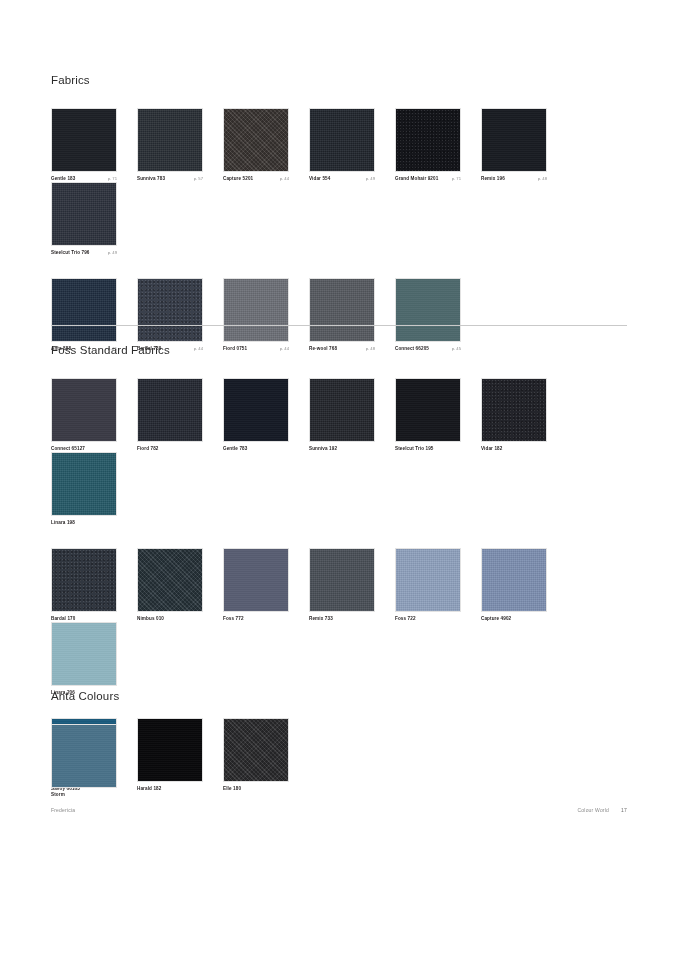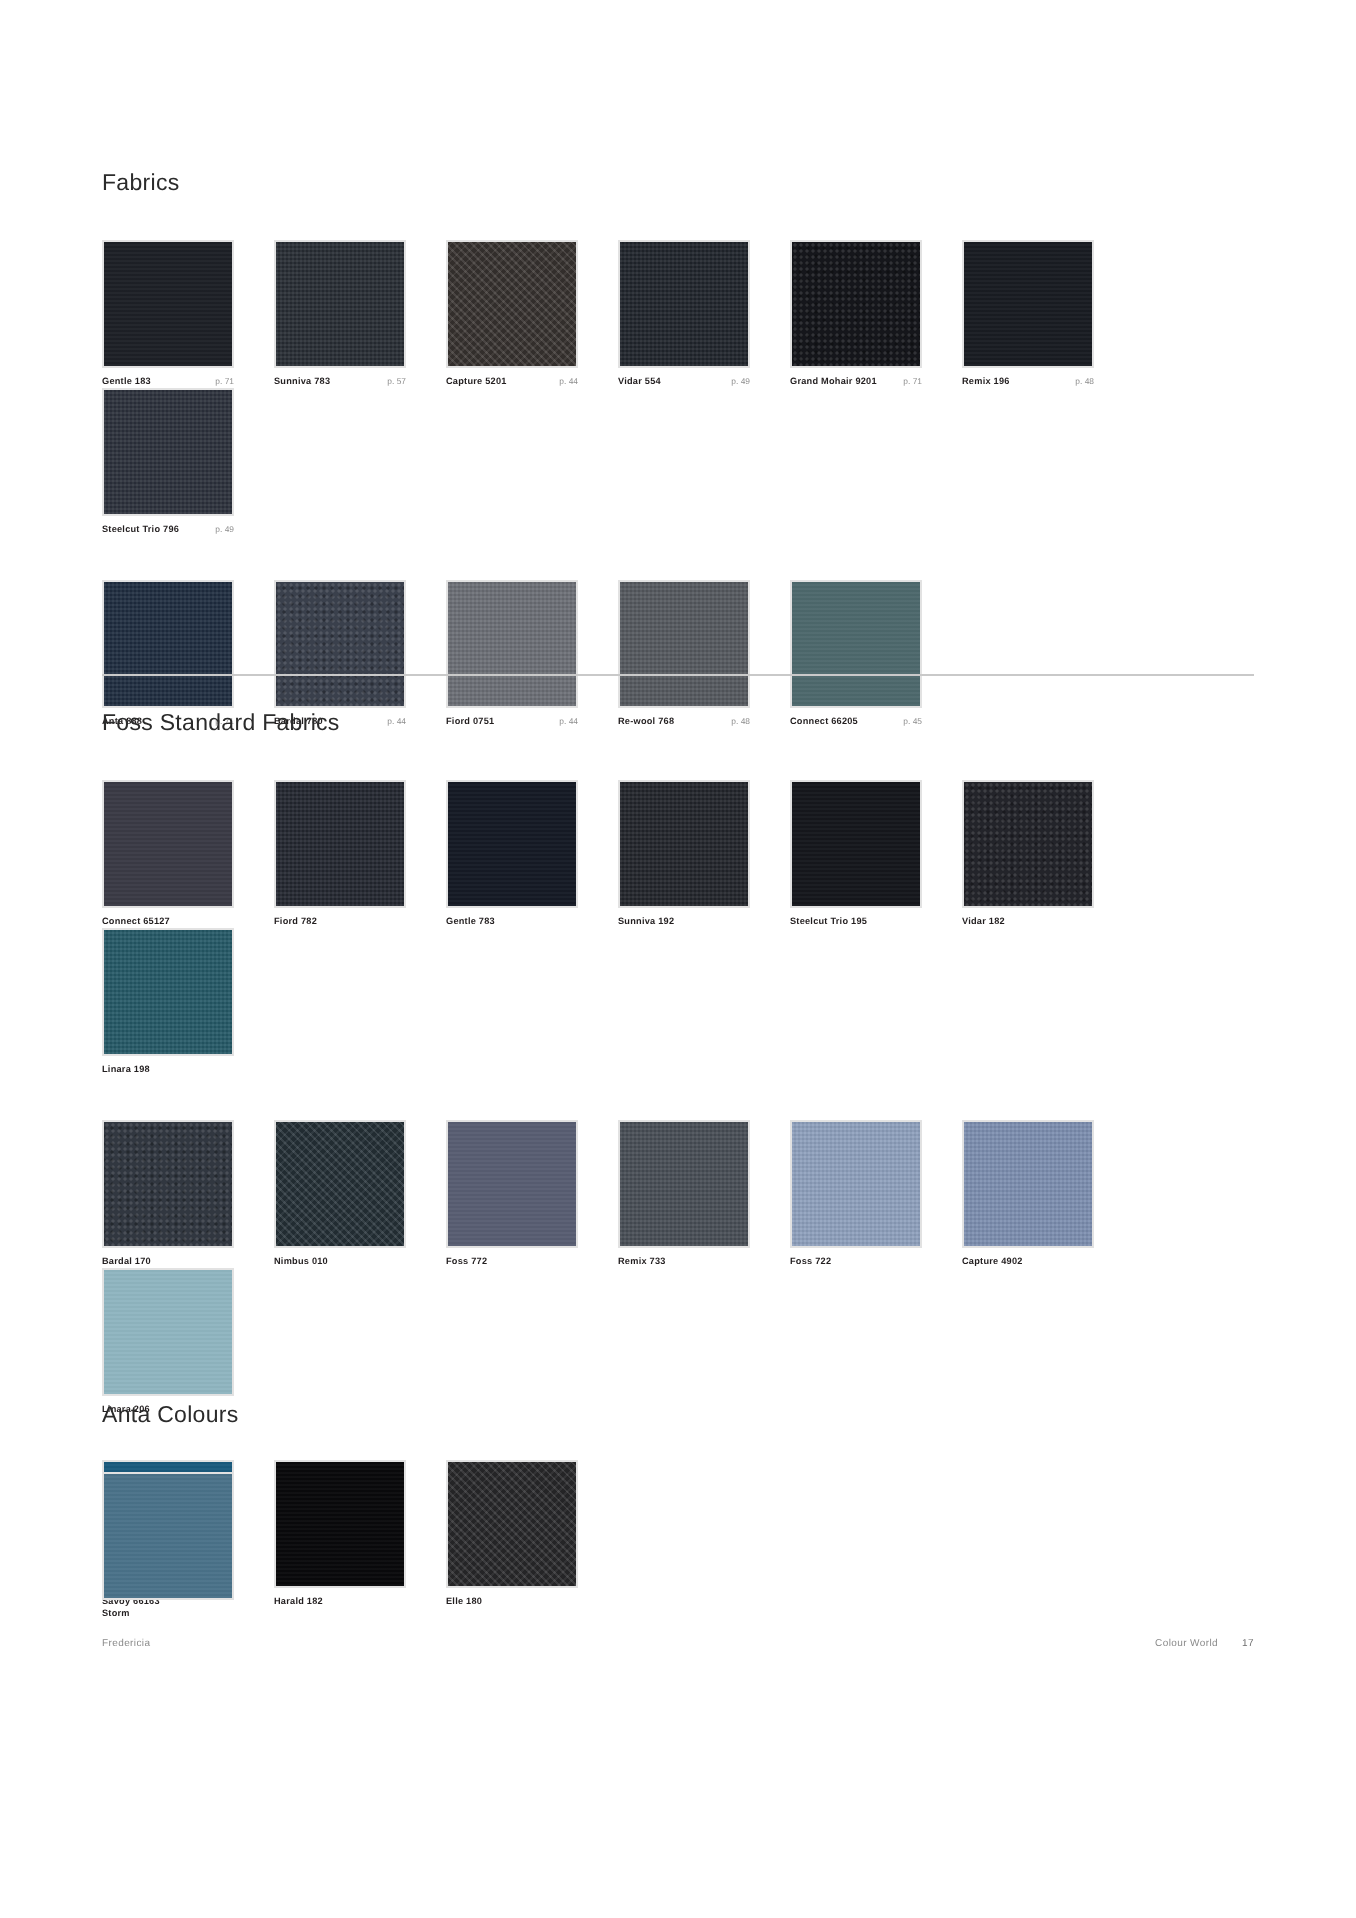--- a/index.html
+++ b/index.html
@@ -11,21 +11,21 @@
     height: 959px;
     background: #ffffff;
     font-family: "Liberation Sans", sans-serif;
     color: #231f20;
     overflow: hidden;
     position: relative;
   }
 
   .page {
     position: absolute;
-    left: 0; top: 12px;
+    left: 0; top: 0;
     width: 678px;
     height: 839px;
     box-sizing: border-box;
     padding: 0 51px;
   }
 
   
   .section { position: relative; }
 
   .section-title {

